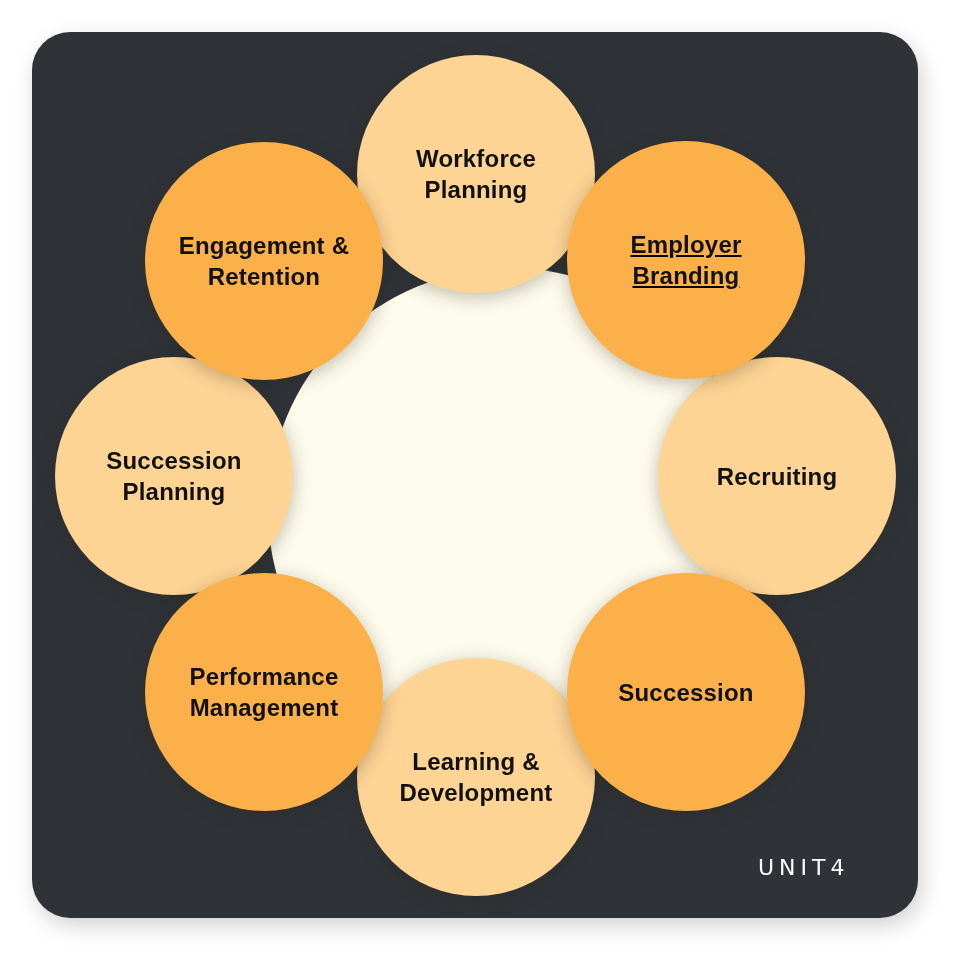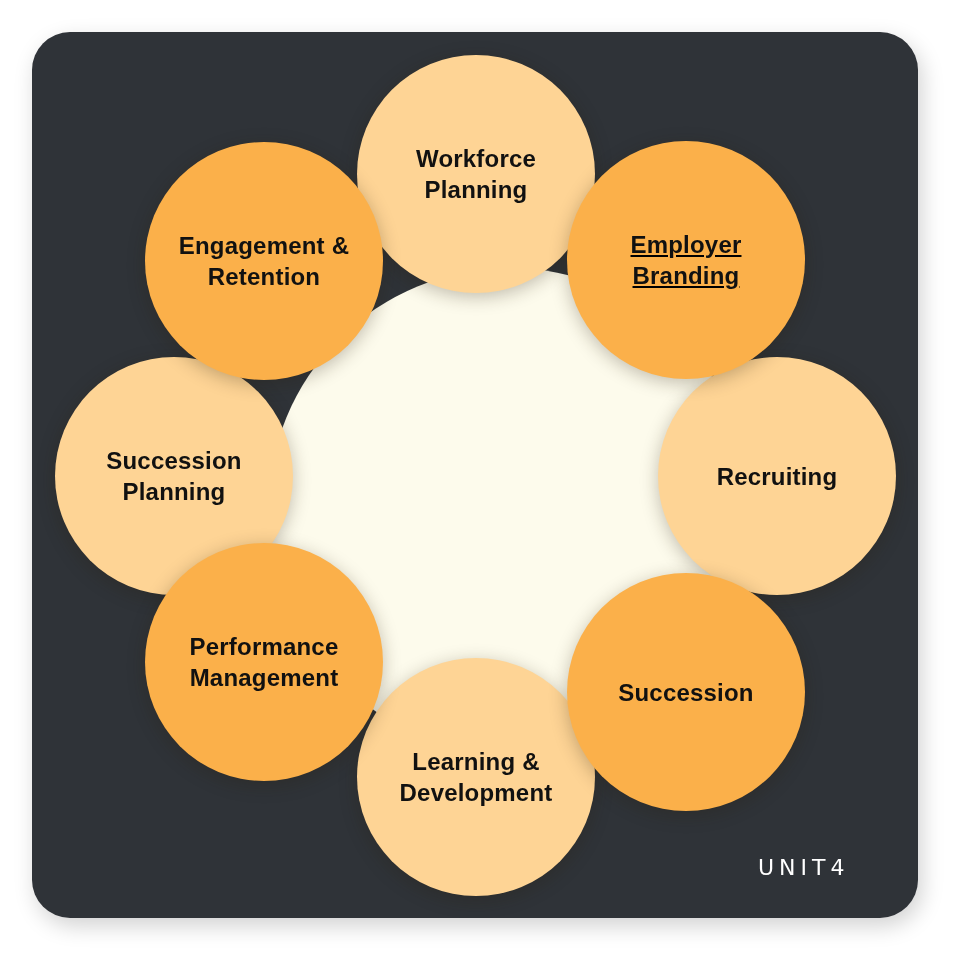--- a/index.html
+++ b/index.html
@@ -60,21 +60,21 @@
   <div class="node light" style="left:626px; top:325px;">
     <span class="node-label">Recruiting</span>
   </div>
   <div class="node dark" style="left:535px; top:541px;">
     <span class="node-label">Succession</span>
   </div>
   <div class="node light" style="left:325px; top:626px;">
     <span class="node-label">Learning &amp;
 Development</span>
   </div>
-  <div class="node dark" style="left:113px; top:511px;">
+  <div class="node dark" style="left:113px; top:541px;">
     <span class="node-label">Performance
 Management</span>
   </div>
   <div class="node light" style="left:23px; top:325px;">
     <span class="node-label">Succession
 Planning</span>
   </div>
   <div class="node dark" style="left:113px; top:110px;text-align:center;">
     <span class="node-label">Engagement &amp;
 Retention</span>

